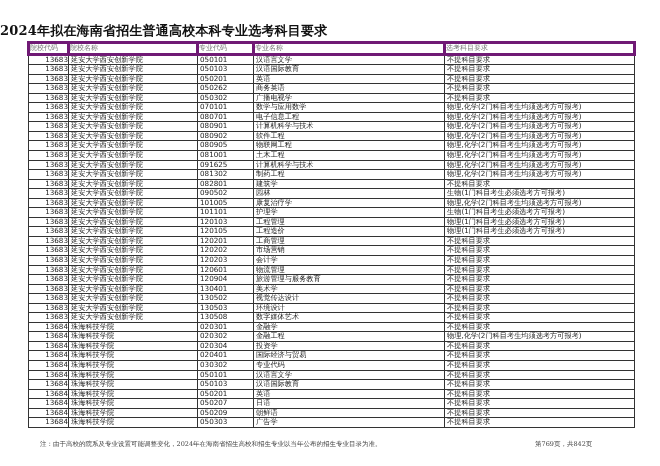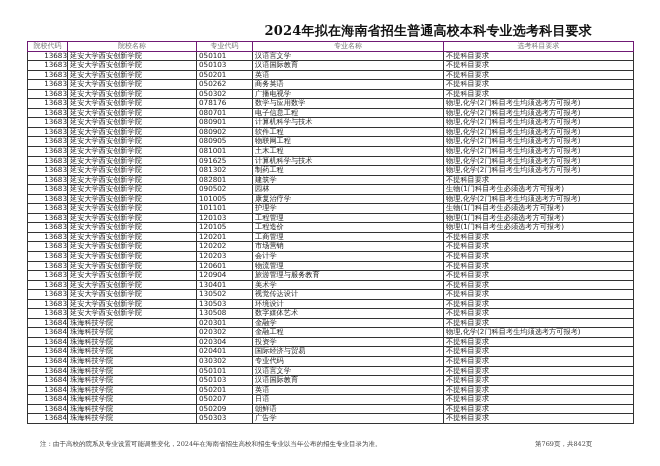--- a/index.html
+++ b/index.html
@@ -1,26 +1,26 @@
 <!DOCTYPE html>
 <html><head>
 <meta charset="utf-8">
 <style>
   html, body { margin:0; padding:0; background:#ffffff; }
   body { width:660px; height:466px; position:relative; overflow:hidden;
          font-family:"DejaVu Sans", "Liberation Sans", sans-serif; color:#111; }
-  .title { position:absolute; left:0; top:22px; width:592px; text-align:right;
+  .title { position:absolute; left:0; top:22px; width:592px; text-align:left;
            font-family:"DejaVu Serif", "Liberation Serif", serif; font-size:13px;
            font-weight:bold; letter-spacing:0.2px; color:#111; }
   table { position:absolute; left:27px; top:41px; border-collapse:collapse;
           table-layout:fixed; width:606px; border:1.3px solid #222; }
   col.c1 { width:40px; } col.c2 { width:129px; } col.c3 { width:56px; }
   col.c4 { width:191px; } col.c5 { width:190px; }
   th { height:8.5px; padding:0; font-size:7px; font-weight:normal; color:#777;
-       border:1px solid #701a75; text-align:center; line-height:8px;
+       border:3px solid #701a75; text-align:left; line-height:8px;
        font-family:"DejaVu Serif", "Liberation Serif", serif; }
   td { height:8.55px; padding:0 0 0 2px; font-size:7.2px; line-height:8.5px;
        border:1px solid #333; white-space:nowrap; overflow:hidden; color:#222; }
   td.code { text-align:right; padding:0; }
   .note { position:absolute; left:40px; top:440px; font-size:6.5px; color:#444;
           font-family:"DejaVu Serif", "Liberation Serif", serif; }
   .pager { position:absolute; left:535px; top:440px; font-size:6.5px; color:#444;
            font-family:"DejaVu Serif", "Liberation Serif", serif;text-align:center; }
 </style>
 </head>
@@ -77,21 +77,21 @@
       <tr>
         <td class="code">13683</td>
         <td>延安大学西安创新学院</td>
         <td>050302</td>
         <td>广播电视学</td>
         <td>不提科目要求</td>
       </tr>
       <tr>
         <td class="code">13683</td>
         <td>延安大学西安创新学院</td>
-        <td>078176</td>
+        <td>070101</td>
         <td>数学与应用数学</td>
         <td>物理,化学(2门科目考生均须选考方可报考)</td>
       </tr>
       <tr>
         <td class="code">13683</td>
         <td>延安大学西安创新学院</td>
         <td>080701</td>
         <td>电子信息工程</td>
         <td>物理,化学(2门科目考生均须选考方可报考)</td>
       </tr>

